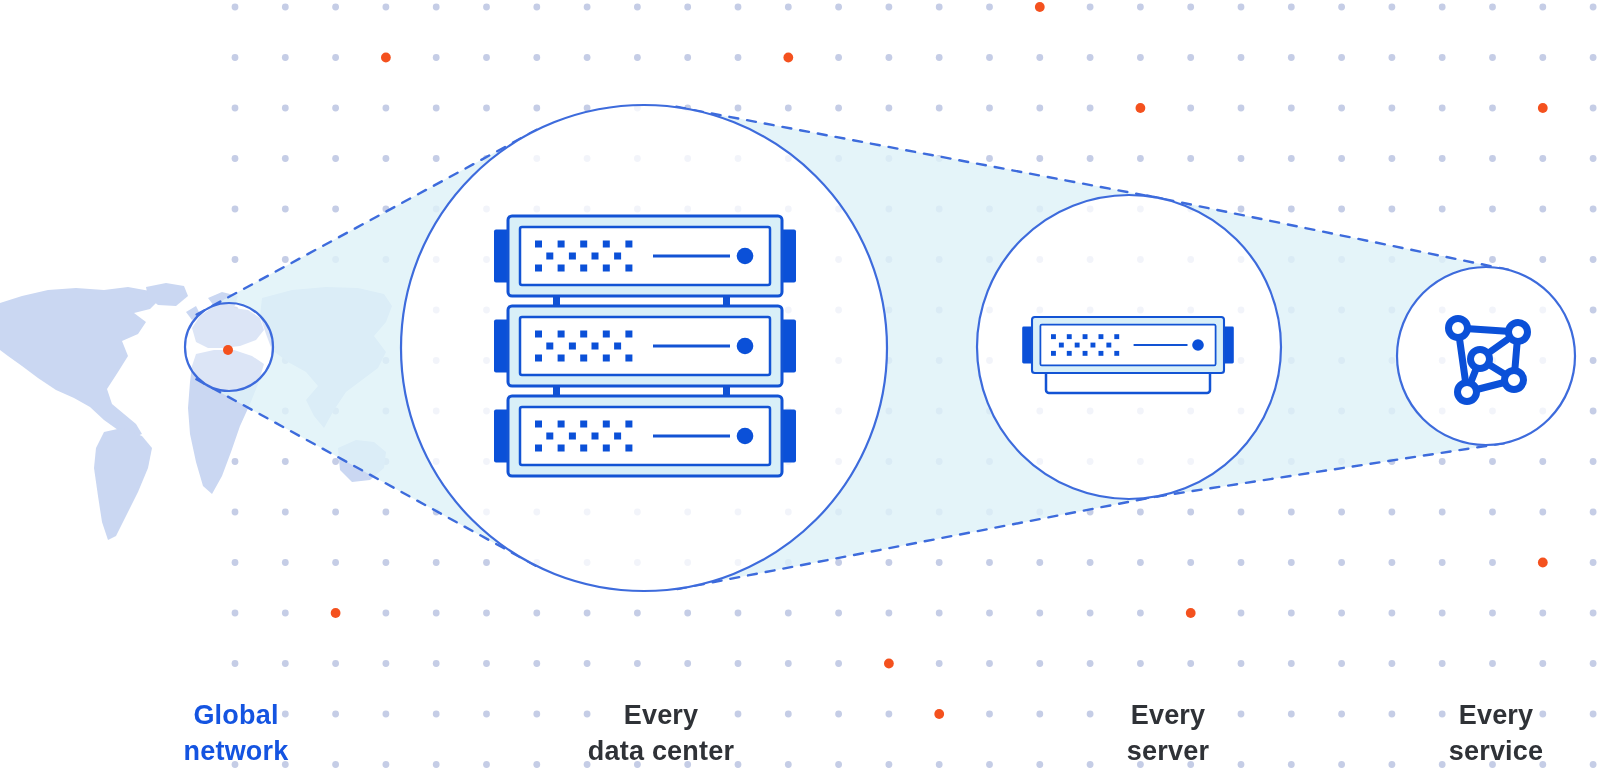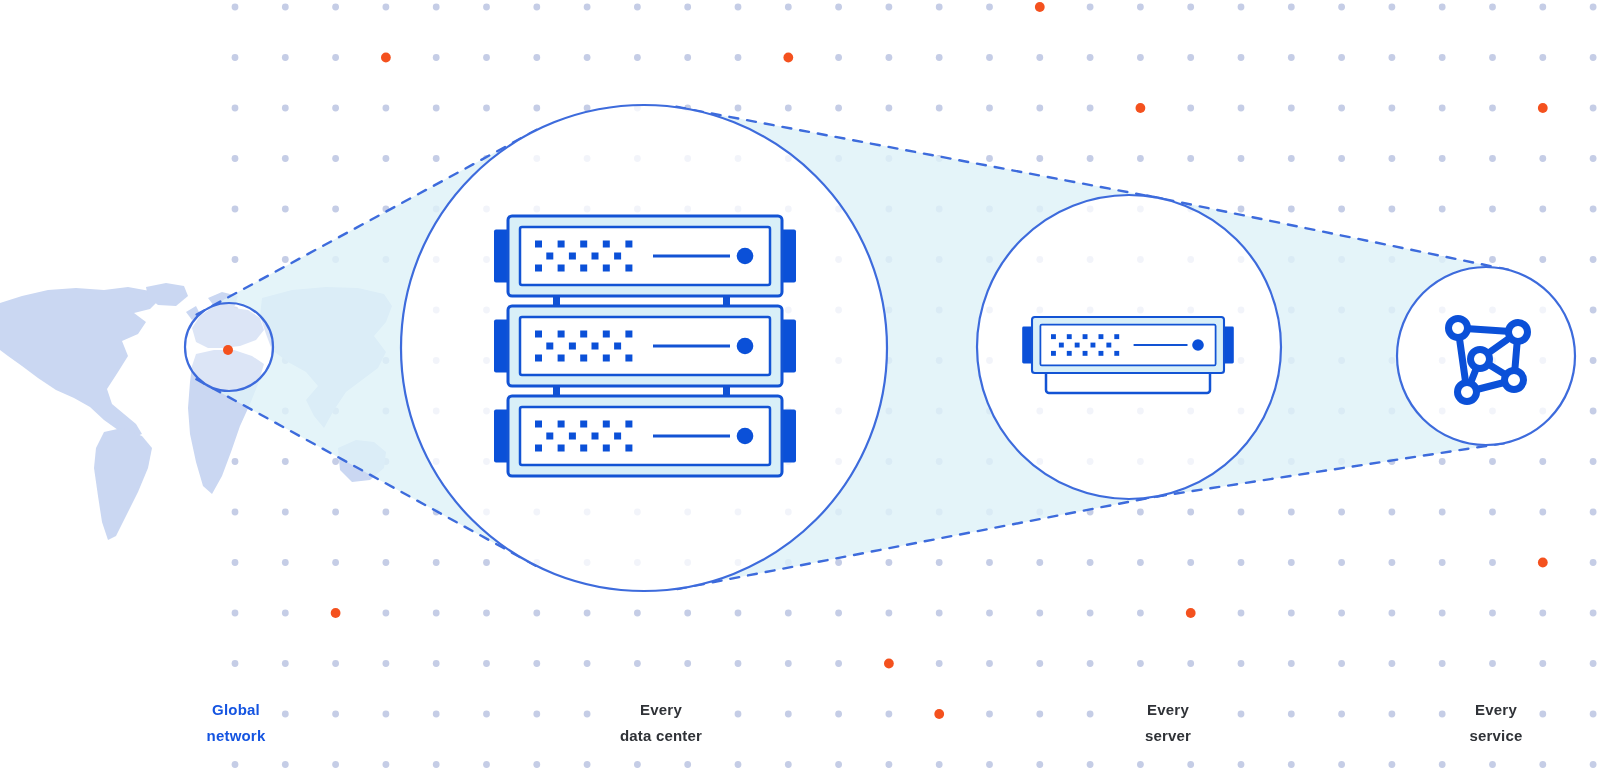--- a/index.html
+++ b/index.html
@@ -1,20 +1,20 @@
 <!DOCTYPE html>
 <html><head>
 <meta charset="utf-8">
 <style>
   html,body{margin:0;padding:0;background:#ffffff;}
   .stage{position:relative;width:1620px;height:782px;background:#ffffff;overflow:hidden;
          font-family:"Liberation Sans", sans-serif;}
   .stage svg{position:absolute;left:0;top:0;}
   .label{position:absolute;top:697px;transform:translateX(-50%);text-align:center;
-         font-weight:700;font-size:15px;line-height:26px;white-space:pre-line;
+         font-weight:700;font-size:27px;line-height:36px;white-space:pre-line;
          letter-spacing:0.2px;}
   #lbl-global{left:236px;}
   #lbl-datacenter{left:661px;}
   #lbl-server{left:1168px;}
   #lbl-service{left:1496px;}
 </style>
 </head>
 <body>
 
 <div class="stage">

